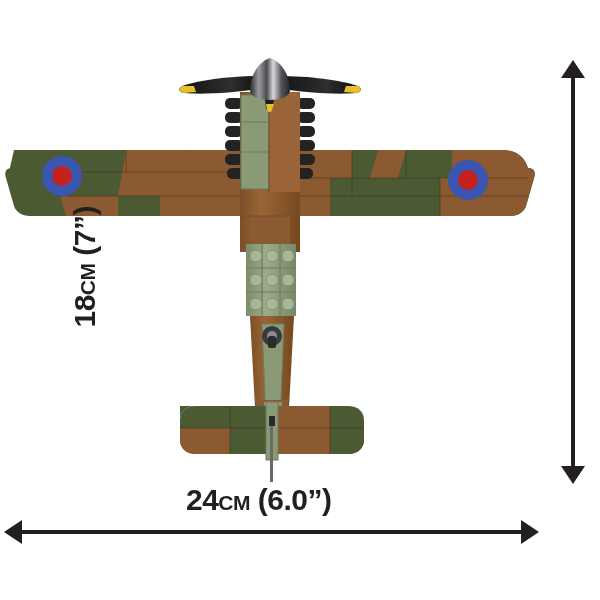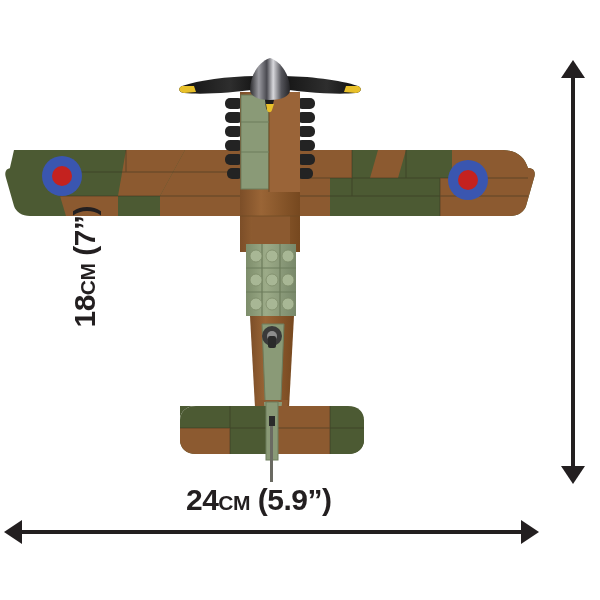--- a/index.html
+++ b/index.html
@@ -326,15 +326,15 @@
   </div>
 
   <div class="arrow-head arrow-up"></div>
   <div class="dim-line dim-vertical-shaft"></div>
   <div class="arrow-head arrow-down"></div>
   <div class="dim-label dim-label-height">18cm (7”)</div>
 
   <div class="arrow-head arrow-left"></div>
   <div class="dim-line dim-horizontal-shaft"></div>
   <div class="arrow-head arrow-right"></div>
-  <div class="dim-label dim-label-width">24cm (5.9”)</div>
+  <div class="dim-label dim-label-width">24cm (6.0”)</div>
 
 </div>
 
 </body></html>

